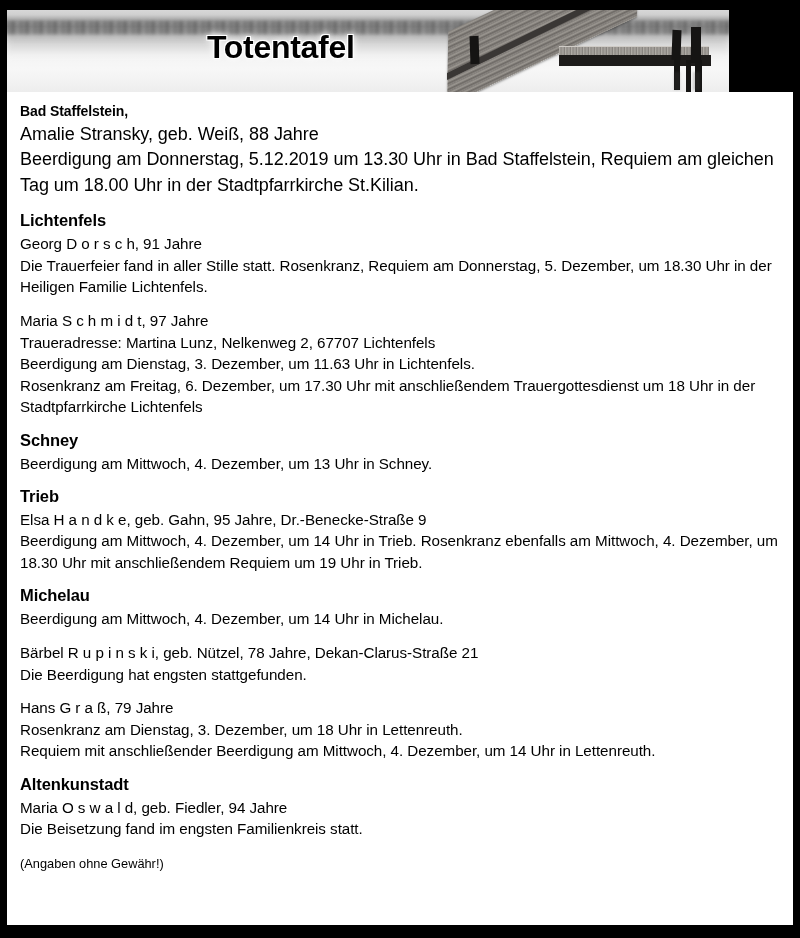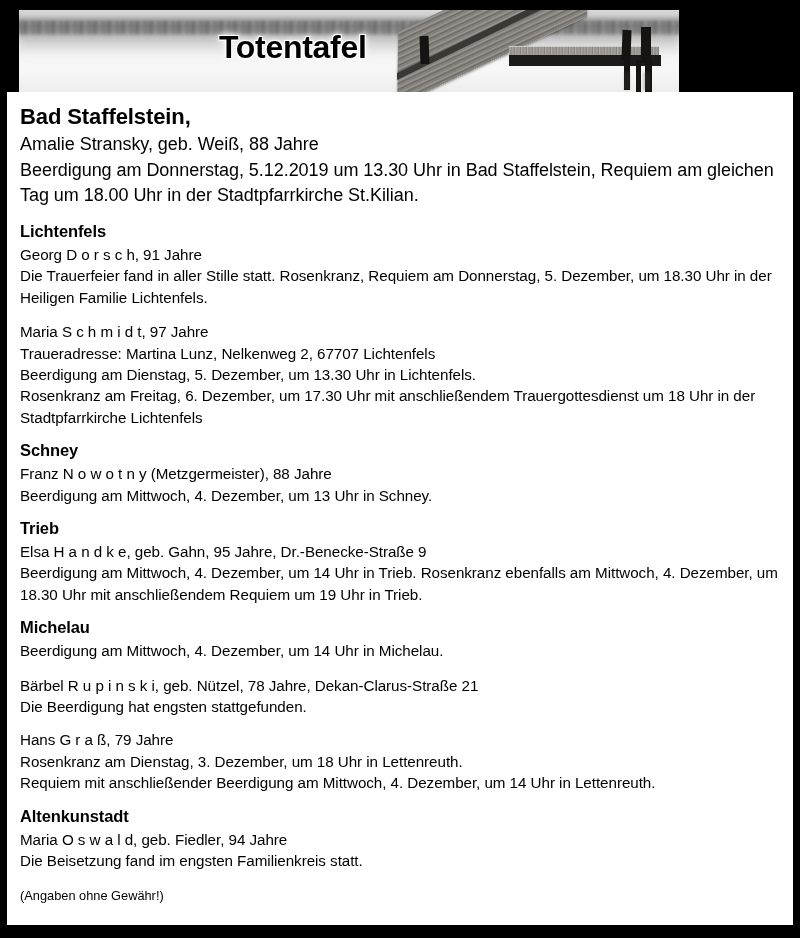--- a/index.html
+++ b/index.html
@@ -21,25 +21,24 @@
     width: 800px;
     height: 938px;
     background: #000000;
     box-sizing: border-box;
     padding: 10px 7px 13px 7px;
   }
 
   
   .banner {
     position: relative;
-    width: 660px;
+    width: 722px;
     height: 82px;
     overflow: hidden;
     background: #f2f2f2;
-    margin-left: 12px;
   }
   
   .banner-sky {
     position: absolute;
     left: 0; top: 0;
     width: 100%;
     height: 100%;
     background:
       linear-gradient(to bottom,
         #d8d8d8 0%,
@@ -208,21 +207,21 @@
   .entry { margin: 0; }
   .entry + .entry { margin-top: 13px; }
   .entry-line {
     font-size: 15.2px;
     line-height: 1.41;
     margin: 0;
     letter-spacing: -0.05px;
   }
 
   
-  .section.lead .section-heading { font-size: 22px; }
+  .section.lead .section-heading { font-size: 14px; }
   .section.lead .entry-line { font-size: 18px; line-height: 1.42; }
 
   .disclaimer {
     font-size: 12.8px;
     line-height: 1.4;
     margin: 16px 0 0 0;
   }
 </style>
 </head>
 <body>
@@ -264,28 +263,27 @@
         </div>
         <div class="section">
           <div class="section-heading">Lichtenfels</div>
           <div class="entry">
             <p class="entry-line">Georg D o r s c h, 91 Jahre</p>
             <p class="entry-line">Die Trauerfeier fand in aller Stille statt. Rosenkranz, Requiem am Donnerstag, 5. Dezember, um 18.30 Uhr in der Heiligen Familie Lichtenfels.</p>
           </div>
           <div class="entry">
             <p class="entry-line">Maria S c h m i d t, 97 Jahre</p>
             <p class="entry-line">Traueradresse: Martina Lunz, Nelkenweg 2, 67707 Lichtenfels</p>
-            <p class="entry-line">Beerdigung am Dienstag, 5. Dezember, um 13.30 Uhr in Lichtenfels.</p>
+            <p class="entry-line">Beerdigung am Dienstag, 3. Dezember, um 11.63 Uhr in Lichtenfels.</p>
             <p class="entry-line">Rosenkranz am Freitag, 6. Dezember, um 17.30 Uhr mit anschließendem Trauergottesdienst um 18 Uhr in der Stadtpfarrkirche Lichtenfels</p>
           </div>
         </div>
         <div class="section">
           <div class="section-heading">Schney</div>
           <div class="entry">
-            <p class="entry-line">Franz N o w o t n y (Metzgermeister), 88 Jahre</p>
             <p class="entry-line">Beerdigung am Mittwoch, 4. Dezember, um 13 Uhr in Schney.</p>
           </div>
         </div>
         <div class="section">
           <div class="section-heading">Trieb</div>
           <div class="entry">
             <p class="entry-line">Elsa H a n d k e, geb. Gahn, 95 Jahre, Dr.-Benecke-Straße 9</p>
             <p class="entry-line">Beerdigung am Mittwoch, 4. Dezember, um 14 Uhr in Trieb. Rosenkranz ebenfalls am Mittwoch, 4. Dezember, um 18.30 Uhr mit anschließendem Requiem um 19 Uhr in Trieb.</p>
           </div>
         </div>

